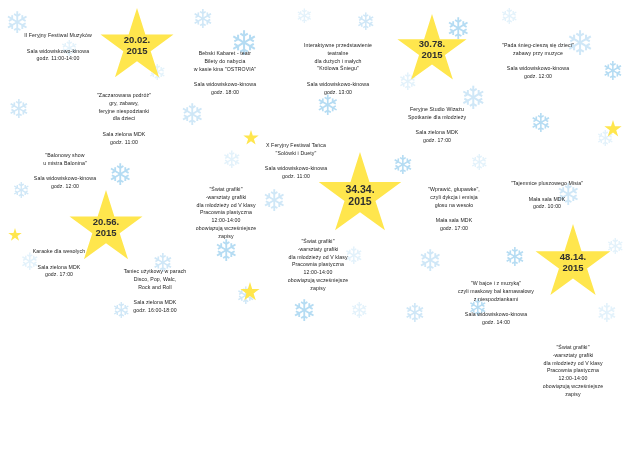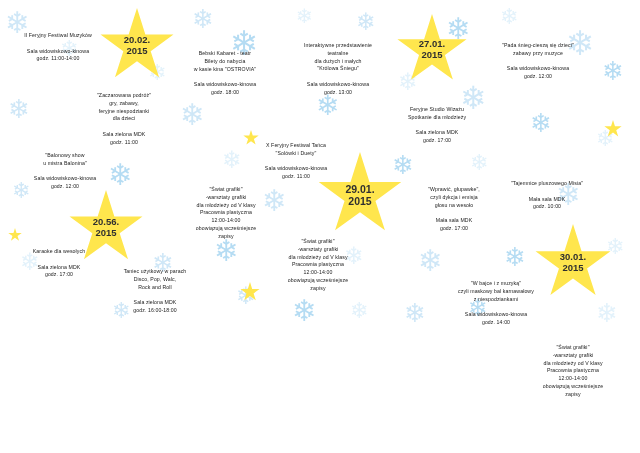--- a/index.html
+++ b/index.html
@@ -123,36 +123,36 @@
   <div class="star" style="left:604px; top:120px; width:18px; height:18px;"></div>
   <div class="star" style="left:240px; top:282px; width:20px; height:20px;"></div>
   <div class="star" style="left:8px;   top:228px; width:14px; height:14px;"></div>
 
   <div class="star" style="left:99px; top:8px; width:76px; height:76px; font-size:9.5px;">
     <span>20.02.</span>
     <span>2015</span>
   </div>
 
   <div class="star" style="left:396px; top:14px; width:72px; height:72px; font-size:9.5px;">
-    <span>27.01.</span>
+    <span>30.78.</span>
     <span>2015</span>
   </div>
 
   <div class="star" style="left:68px; top:190px; width:76px; height:76px; font-size:9.5px;">
     <span>20.56.</span>
     <span>2015</span>
   </div>
 
   <div class="star" style="left:317px; top:152px; width:86px; height:86px; font-size:10.5px;">
-    <span>29.01.</span>
+    <span>34.34.</span>
     <span>2015</span>
   </div>
 
   <div class="star" style="left:534px; top:224px; width:78px; height:78px; font-size:9.5px;">
-    <span>30.01.</span>
+    <span>48.14.</span>
     <span>2015</span>
   </div>
 
   <div class="txt" style="left:8px;   top:32px;  width:100px;">II Feryjny Festiwal Muzyków
 
 Sala widowiskowo-kinowa
 godz. 11:00-14:00</div>
   <div class="txt" style="left:78px;  top:92px;  width:92px;">"Zaczarowana podróż"
 gry, zabawy,
 feryjne niespodzianki

